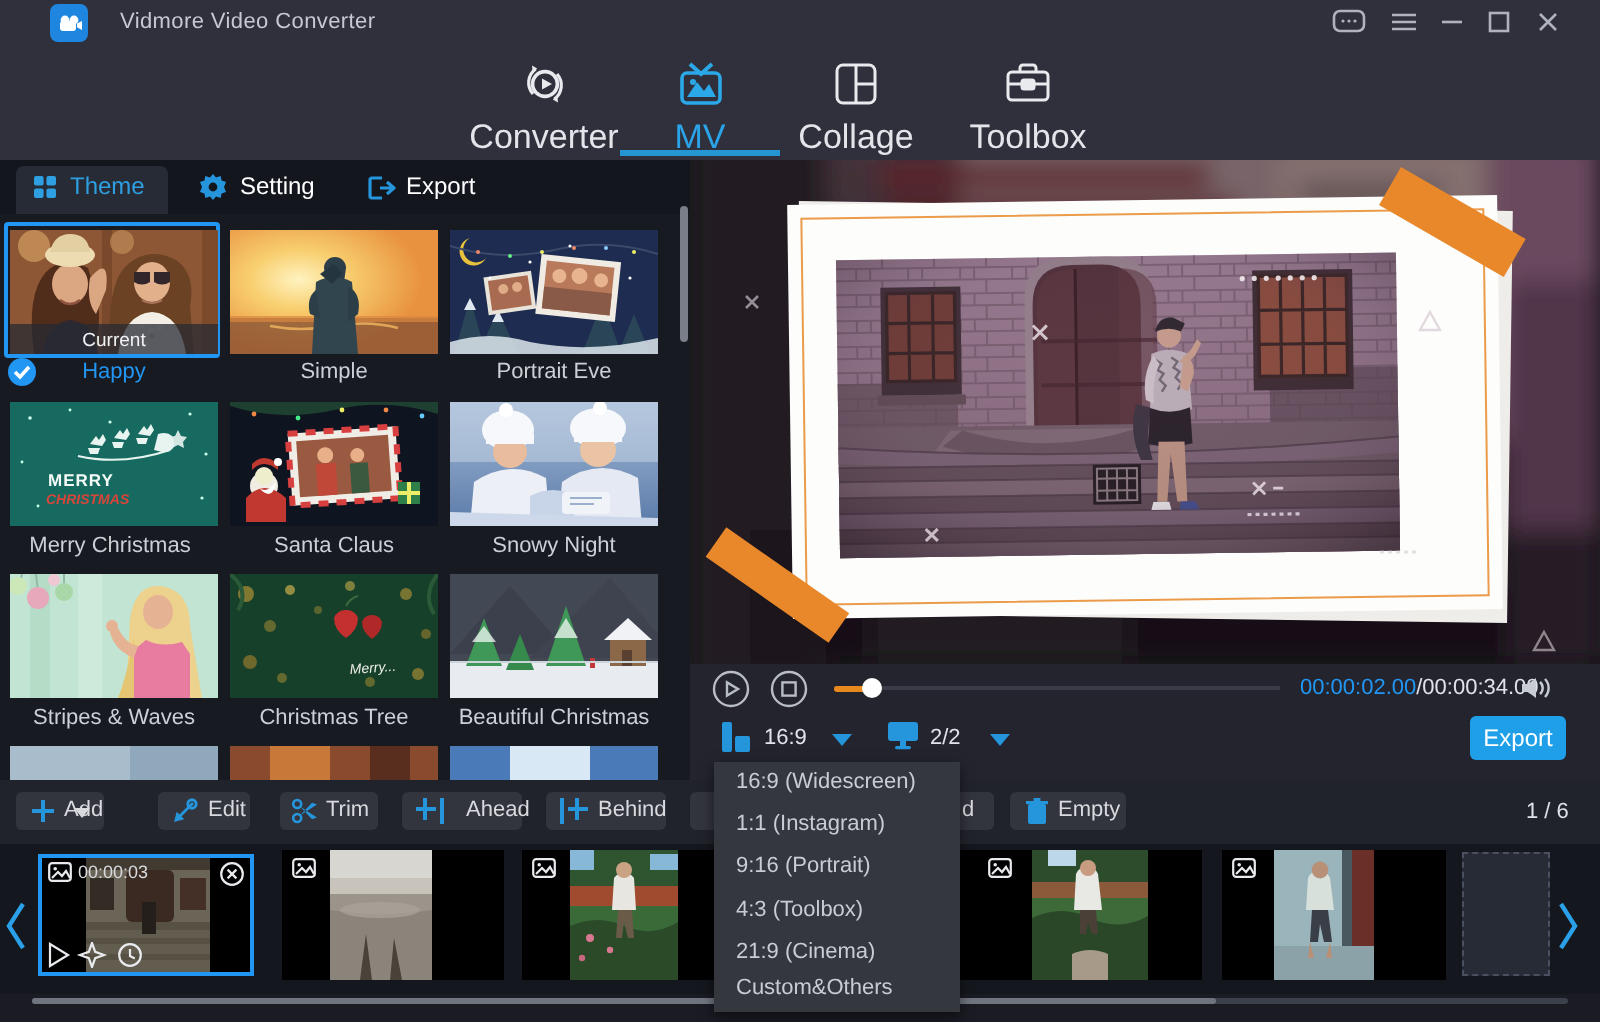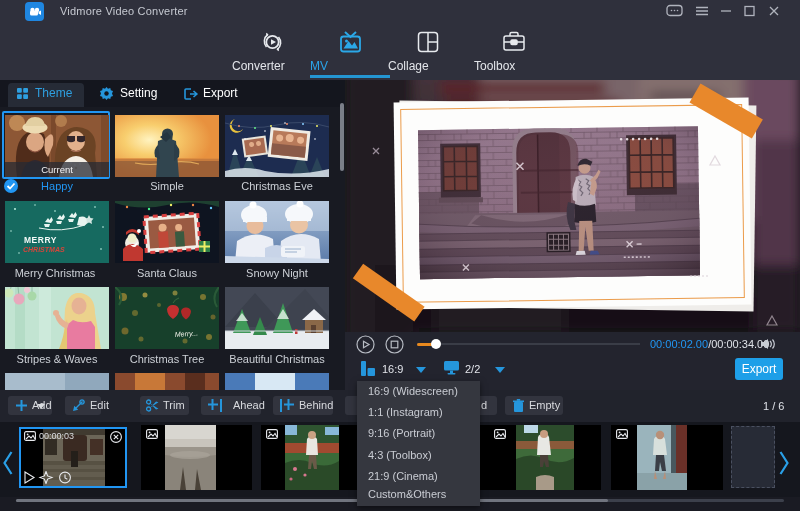--- a/index.html
+++ b/index.html
@@ -3,21 +3,21 @@
 *{margin:0;padding:0;box-sizing:border-box}
 html,body{width:800px;height:511px;overflow:hidden;background:#1a1b23;font-family:"Liberation Sans",sans-serif}
 .abs{position:absolute}
 #stage{position:relative;width:800px;height:511px;overflow:hidden}
 
 #titlebar{left:0;top:0;width:800px;height:22px;background:#2f303c}
 #appicon{left:25px;top:2px;width:19px;height:19px;background:#1f86e0;border-radius:4px}
 #apptitle{left:60px;top:5px;font-size:11px;color:#c6c9d1;letter-spacing:.2px}
 
 #navbar{left:0;top:22px;width:800px;height:58px;background:#2f303c}
-.navlab{position:absolute;top:59px;font-size:12px;color:#e3e5ea;width:80px}
+.navlab{position:absolute;top:59px;font-size:17px;color:#e3e5ea;text-align:center;width:80px}
 #mvline{left:310px;top:75px;width:80px;height:3px;background:#2496d2}
 
 #tabbar{left:0;top:80px;width:345px;height:27px;background:#14161e}
 #tabact{left:8px;top:83px;width:76px;height:24px;background:#262b36;border-radius:4px 4px 0 0}
 .tabtxt{position:absolute;top:86px;font-size:12px;color:#ffffff}
 
 #lpanel{left:0;top:107px;width:345px;height:283px;background:#181a22;overflow:hidden}
 .thumb{position:absolute;width:104px;height:62px;overflow:hidden;background:#333}
 .tlabel{position:absolute;width:104px;text-align:center;font-size:11px;color:#ccd0d6;white-space:nowrap}
 
@@ -328,21 +328,21 @@
       <rect x="20" width="30" height="17" fill="#c87838"></rect>
       <rect x="70" width="20" height="17" fill="#5a2e1e"></rect>
     </svg>
 <svg class="abs thumb" style="left:225px;top:373px;height:17px" viewBox="0 0 104 17" preserveAspectRatio="none">
       <rect width="104" height="17" fill="#4a7ab8"></rect>
       <rect x="30" width="40" height="17" fill="#d8e8f4"></rect>
     </svg>
 
 <div class="abs tlabel" style="left:5px;top:180px;color:#2196f3">Happy</div>
 <div class="abs tlabel" style="left:115px;top:180px">Simple</div>
-<div class="abs tlabel" style="left:225px;top:180px">Christmas Eve</div>
+<div class="abs tlabel" style="left:225px;top:180px">Portrait Eve</div>
 <div class="abs tlabel" style="left:3px;top:267px">Merry Christmas</div>
 <div class="abs tlabel" style="left:115px;top:267px">Santa Claus</div>
 <div class="abs tlabel" style="left:225px;top:267px">Snowy Night</div>
 <div class="abs tlabel" style="left:5px;top:353px">Stripes &amp; Waves</div>
 <div class="abs tlabel" style="left:115px;top:353px">Christmas Tree</div>
 <div class="abs tlabel" style="left:225px;top:353px">Beautiful Christmas</div>
 
 <svg class="abs" style="left:4px;top:179px" width="14" height="14" viewBox="0 0 14 14">
       <circle cx="7" cy="7" r="7" fill="#2196f3"></circle>
       <path d="M3.5 7 L6 9.5 L10.5 4.5" stroke="#fff" stroke-width="1.8" fill="none"></path>
@@ -502,21 +502,21 @@
 <svg class="abs" style="left:495px;top:367px" width="10" height="6" viewBox="0 0 10 6">
       <path d="M0 0 L10 0 L5 6 Z" fill="#2596dc"></path>
     </svg>
 <div class="abs" id="exportbtn">Export</div>
 <div class="abs" id="toolbar"></div>
 <div class="abs tbtn" style="left:8px;width:44px"><svg style="position:absolute;left:8px;top:4px" width="11" height="11" viewBox="0 0 11 11">
         <path d="M4.5 0 h2 v4.5 h4.5 v2 h-4.5 v4.5 h-2 v-4.5 h-4.5 v-2 h4.5 Z" fill="#2596dc"></path>
       </svg><span style="margin-left:24px">Add</span><svg style="position:absolute;right:7px;top:8px" width="8" height="5" viewBox="0 0 8 5">
         <path d="M0 0 L8 0 L4 5 Z" fill="#d8dade"></path>
       </svg></div>
-<div class="abs tbtn" style="left:65px;width:36px"><svg style="position:absolute;left:7px;top:3px" width="13" height="13" viewBox="0 0 13 13" fill="none" stroke="#2596dc" stroke-width="1.4">
+<div class="abs tbtn" style="left:79px;width:46px"><svg style="position:absolute;left:7px;top:3px" width="13" height="13" viewBox="0 0 13 13" fill="none" stroke="#2596dc" stroke-width="1.4">
         <path d="M2 11 L10.5 2.5 M2 11 l2.8 -.7 -2.1 -2.1 Z" fill="#2596dc"></path>
         <path d="M8.5 1.5 a1.8 1.8 0 1 1 3 3 a1.8 1.8 0 1 1 -3 -3"></path>
       </svg><span style="margin-left:25px">Edit</span></div>
 <div class="abs tbtn" style="left:140px;width:49px"><svg style="position:absolute;left:6px;top:3px" width="13" height="13" viewBox="0 0 13 13" fill="#2596dc">
         <circle cx="2.6" cy="3" r="2" fill="none" stroke="#2596dc" stroke-width="1.3"></circle>
         <circle cx="2.6" cy="10" r="2" fill="none" stroke="#2596dc" stroke-width="1.3"></circle>
         <path d="M4 4.2 L12.5 9.8 l-2.5 .8 Z M4 8.8 L12.5 3.2 l-2.5 -.8 Z"></path>
       </svg><span style="margin-left:23px">Trim</span></div>
 <div class="abs tbtn" style="left:201px;width:60px"><svg style="position:absolute;left:7px;top:3px" width="14" height="13" viewBox="0 0 14 13">
         <path d="M3.5 0 h2 v4.5 h4.5 v2 h-4.5 v4.5 h-2 v-4.5 h-3.5 v-2 h3.5 Z" fill="#2596dc"></path>

